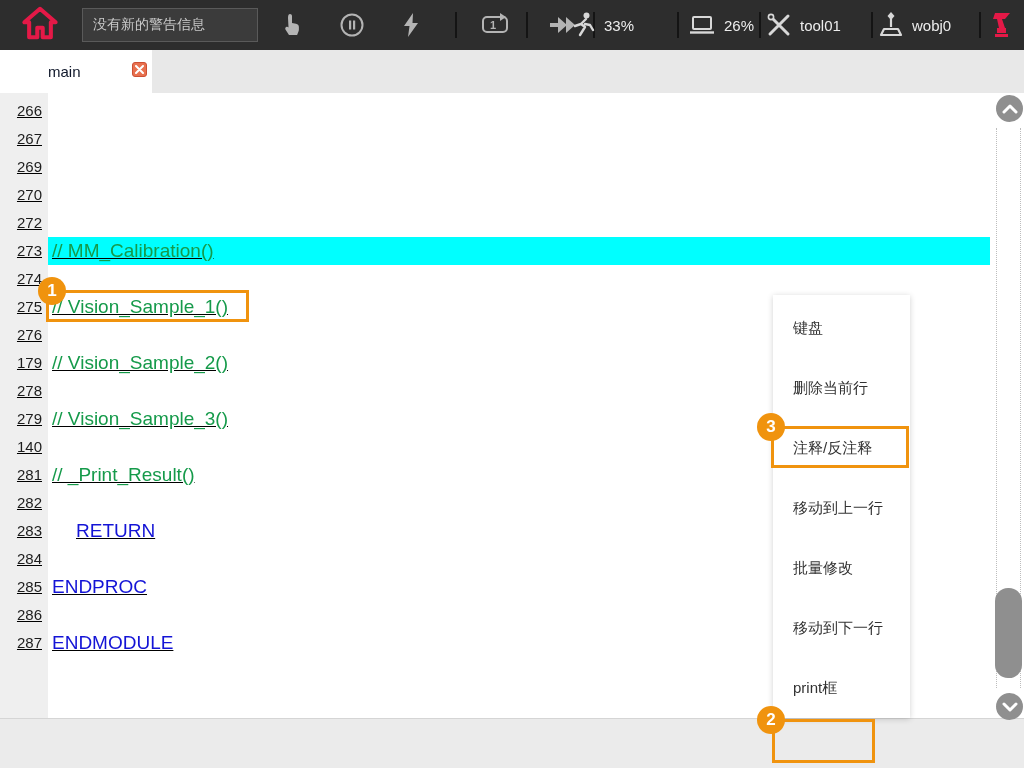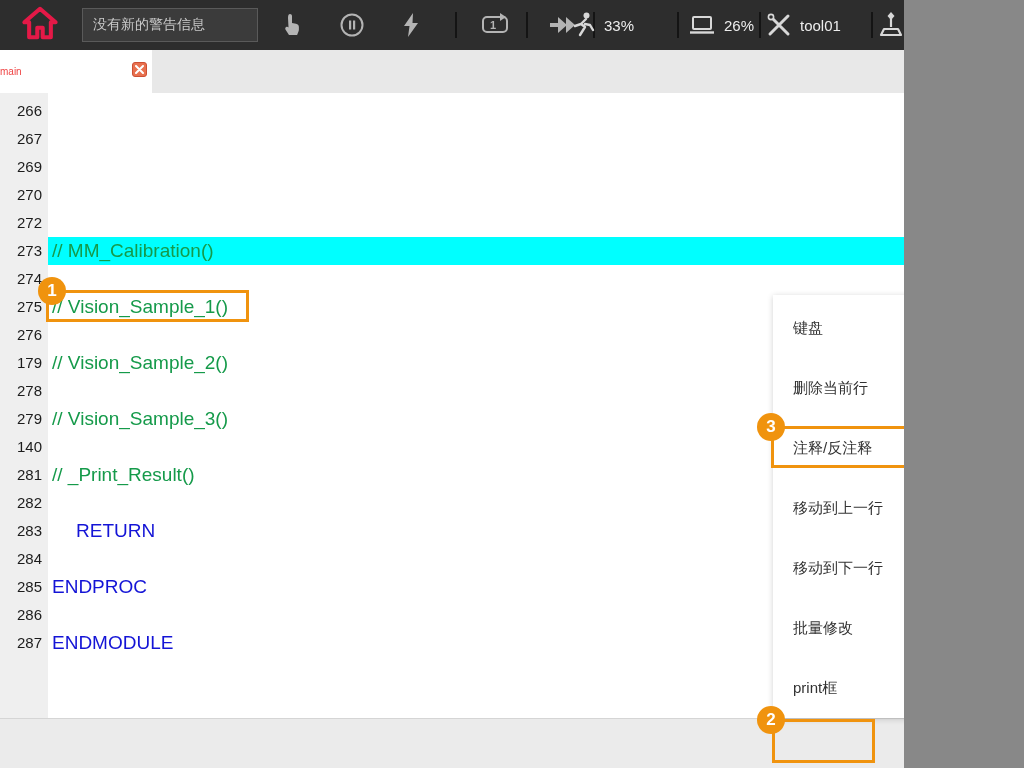--- a/index.html
+++ b/index.html
@@ -5,43 +5,43 @@
   :root{
     --accent-red:#e41947;
     --callout-orange:#f0930e;
     --highlight-cyan:#00ffff;
     --keyword-blue:#1414d6;
     --comment-green:#159a4a;
     --topbar-bg:#2d2d2d;
   }
   *{box-sizing:border-box;margin:0;padding:0;}
   body{font-family:"Liberation Sans","DejaVu Sans",sans-serif;background:#888;}
-  .screen{position:relative;width:904px;height:768px;background:#fff;overflow:hidden;}
+  .screen{position:relative;width:1024px;height:768px;background:#fff;overflow:hidden;}
 
   
   .topbar{position:absolute;left:0;top:0;width:1024px;height:50px;background:var(--topbar-bg);}
   .home-btn{position:absolute;left:18px;top:4px;width:44px;height:42px;display:flex;align-items:center;justify-content:center;}
   .msgbox{position:absolute;left:82px;top:8px;width:176px;height:34px;background:#3b3b3b;border:1px solid #5a5a5a;
           color:#c9c9c9;font-size:14px;display:flex;align-items:center;padding-left:10px;}
   .ti{position:absolute;top:0;height:50px;display:flex;align-items:center;gap:8px;color:#ededed;font-size:15px;}
   .tsep{position:absolute;top:12px;width:2px;height:26px;background:#141414;}
   .ti svg{display:block;}
 
   
   .tabbar{position:absolute;left:0;top:50px;width:1024px;height:43px;background:#e8e8e8;}
   .tab{position:absolute;left:0;top:0;width:152px;height:43px;background:#fff;display:flex;align-items:center;}
-  .tab-title{font-size:10px;color:#ef4444;}
+  .tab-title{margin-left:48px;font-size:15px;color:#0f172a;}
   .tab-close{position:absolute;left:132px;top:12px;width:15px;height:15px;border-radius:3px;background:#e8714f;
              border:1px solid #cd4f33;display:flex;align-items:center;justify-content:center;}
 
   
   .editor{position:absolute;left:0;top:93px;width:1024px;height:625px;background:#fff;}
   .gutter-bg{position:absolute;left:0;top:0;width:48px;height:625px;background:#efefef;}
   .code{position:absolute;left:0;top:4px;width:1024px;}
-  .crow{display:flex;height:28px;line-height:28px;padding-right:34px;}
+  .crow{display:flex;height:28px;line-height:28px;padding-right:34px;text-decoration:underline;}
   .lnum{width:48px;flex:0 0 48px;text-align:right;padding-right:6px;font-size:15px;color:#1c1c1c;}
   .lcontent{flex:1;font-size:19px;padding-left:4px;white-space:pre;}
   .crow.hl .lcontent{background:var(--highlight-cyan);}
   .seg-kw{color:var(--keyword-blue);}
   .seg-comment{color:var(--comment-green);}
   .seg-plain{color:#2b2b2b;}
   .seg-indent{padding-left:24px;}
 
   
   .ctx-menu{position:absolute;left:773px;top:295px;width:137px;height:423px;background:#fff;z-index:50;
@@ -278,22 +278,22 @@
           <span class="lcontent"><span class="seg-kw">ENDMODULE</span></span>
         </div>
       </div>
   </div>
 
   <div class="ctx-menu">
       <div class="menu-item">键盘</div>
       <div class="menu-item">删除当前行</div>
       <div class="menu-item">注释/反注释</div>
       <div class="menu-item">移动到上一行</div>
+      <div class="menu-item">批量修改</div>
       <div class="menu-item">移动到下一行</div>
-      <div class="menu-item">批量修改</div>
       <div class="menu-item">print框</div>
     </div>
 
   <div class="sb-circle" style="top:95px">
     <svg width="16" height="10" viewBox="0 0 16 10">
         <polyline points="2,8 8,2 14,8" fill="none" stroke="#fff" stroke-width="3" stroke-linecap="round" stroke-linejoin="round"></polyline>
       </svg>
   </div>
   <div class="sb-track-l"></div>
   <div class="sb-track-r"></div>

